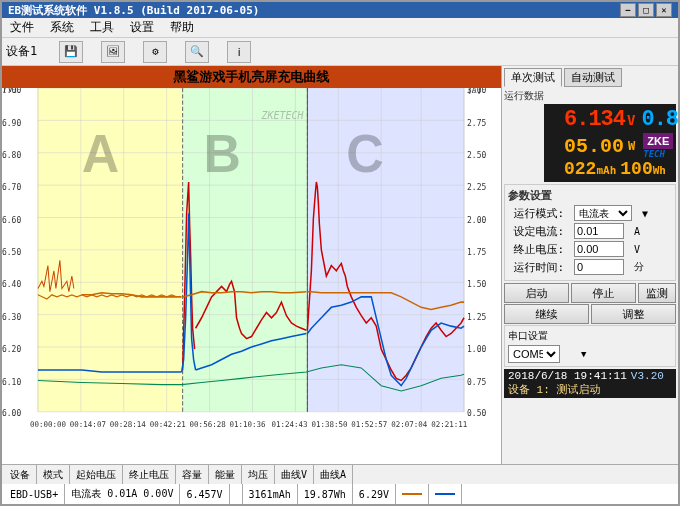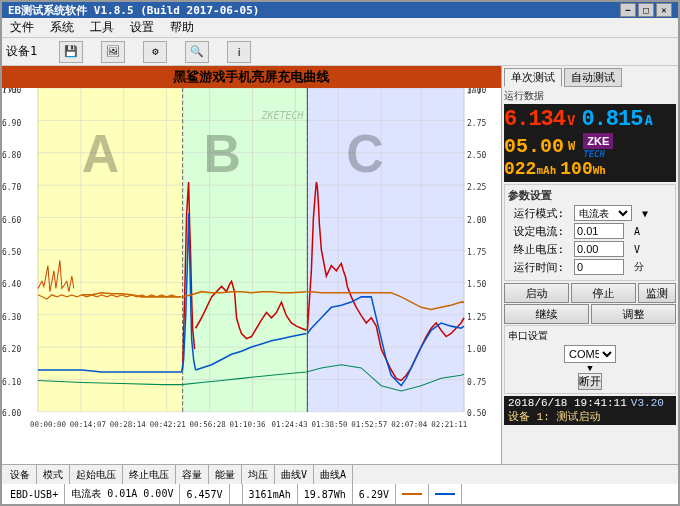--- a/index.html
+++ b/index.html
@@ -31,21 +31,21 @@
     
     
     .right-panel { width: 176px; background: #f0f0f0; display: flex; flex-direction: column; flex-shrink: 0; padding: 2px; }
     
     
     .tabs { display: flex; gap: 2px; margin-bottom: 2px; }
     .tab { padding: 1px 6px; font-size: 11px; border: 1px solid #999; background: #ddd; cursor: pointer; }
     .tab.active { background: #f0f0f0; border-bottom: 1px solid #f0f0f0; }
     
     
-    .display-section { background: #1a1a1a; padding: 3px 0; margin-bottom: 2px; }
+    .display-section { background: #1a1a1a; padding: 3px 20px; margin-bottom: 2px; margin-left: 40px; }
     .display-row { display: flex; align-items: baseline; gap: 2px; margin-bottom: 1px; }
     .display-value-v { color: #ff3300; font-size: 22px; font-weight: bold; font-family: 'Courier New', monospace; letter-spacing: -1px; }
     .display-unit-v { color: #ff3300; font-size: 14px; font-weight: bold; }
     .display-value-a { color: #00aaff; font-size: 22px; font-weight: bold; font-family: 'Courier New', monospace; letter-spacing: -1px; }
     .display-unit-a { color: #00aaff; font-size: 14px; font-weight: bold; }
     .display-row2 { display: flex; align-items: center; gap: 4px; }
     .display-value-w { color: #ffaa00; font-size: 20px; font-weight: bold; font-family: 'Courier New', monospace; }
     .display-unit-w { color: #ffaa00; font-size: 12px; font-weight: bold; }
     .zke-logo { background: #701a75; color: white; font-size: 11px; font-weight: bold; padding: 2px 4px; font-family: Liberation Sans, sans-serif; }
     .zke-sub { color: #0066cc; font-size: 9px; font-weight: bold; font-style: italic; }
@@ -62,21 +62,21 @@
     .param-unit { font-size: 10px; width: 16px; }
     .param-select { height: 16px; border: 1px solid #888; background: white; font-size: 10px; width: 58px; }
     
     
     .btn-row { display: flex; gap: 2px; margin-bottom: 1px; justify-content: space-between; }
     .ctrl-btn { flex: 1; height: 20px; border: 1px solid #888; background: linear-gradient(to bottom, #f0f0f0, #d8d8d8); font-size: 11px; cursor: pointer; display: flex; align-items: center; justify-content: center; }
     .ctrl-btn.monitor { width: 38px; flex: none; }
     
     
     .com-section { background: #f0f0f0; border: 1px solid #ccc; padding: 3px; margin-bottom: 2px; }
-    .com-row { display: flex; align-items: center; gap: 0; flex-direction: column; }
+    .com-row { display: flex; align-items: center; gap: 20px; }
     .com-select { height: 18px; border: 1px solid #888; background: white; font-size: 11px; width: 52px; }
     .disconnect-btn { flex: 1; height: 18px; border: 1px solid #888; background: linear-gradient(to bottom, #f0f0f0, #d8d8d8); font-size: 11px; cursor: pointer; }
     
     
     .status-bar { background: #1a1a1a; color: #eee; font-size: 11px; padding: 1px 4px; font-family: 'Courier New', monospace; }
     .status-row { display: flex; gap: 4px; align-items: center; }
     .status-time { color: white; }
     .status-version { color: #aad4ff; }
     .status-info { color: #ffdd88; }
     
@@ -305,21 +305,20 @@
         <button class="ctrl-btn">调整</button>
       </div>
 
       <div class="com-section">
         <div style="font-size:10px; margin-bottom:2px;">串口设置</div>
         <div class="com-row">
           <select class="com-select">
             <option>COM5</option>
           </select>
           <span style="font-size:9px; margin:0 1px;">▼</span>
-          <button class="disconnect-btn">断开</button>
         </div>
       </div>
 
       <div class="status-bar">
         <div class="status-row">
           <span class="status-time">2018/6/18 19:41:11</span>
           <span class="status-version">V3.20</span>
         </div>
         <div class="status-row">
           <span class="status-info">设备 1: 测试启动</span>

